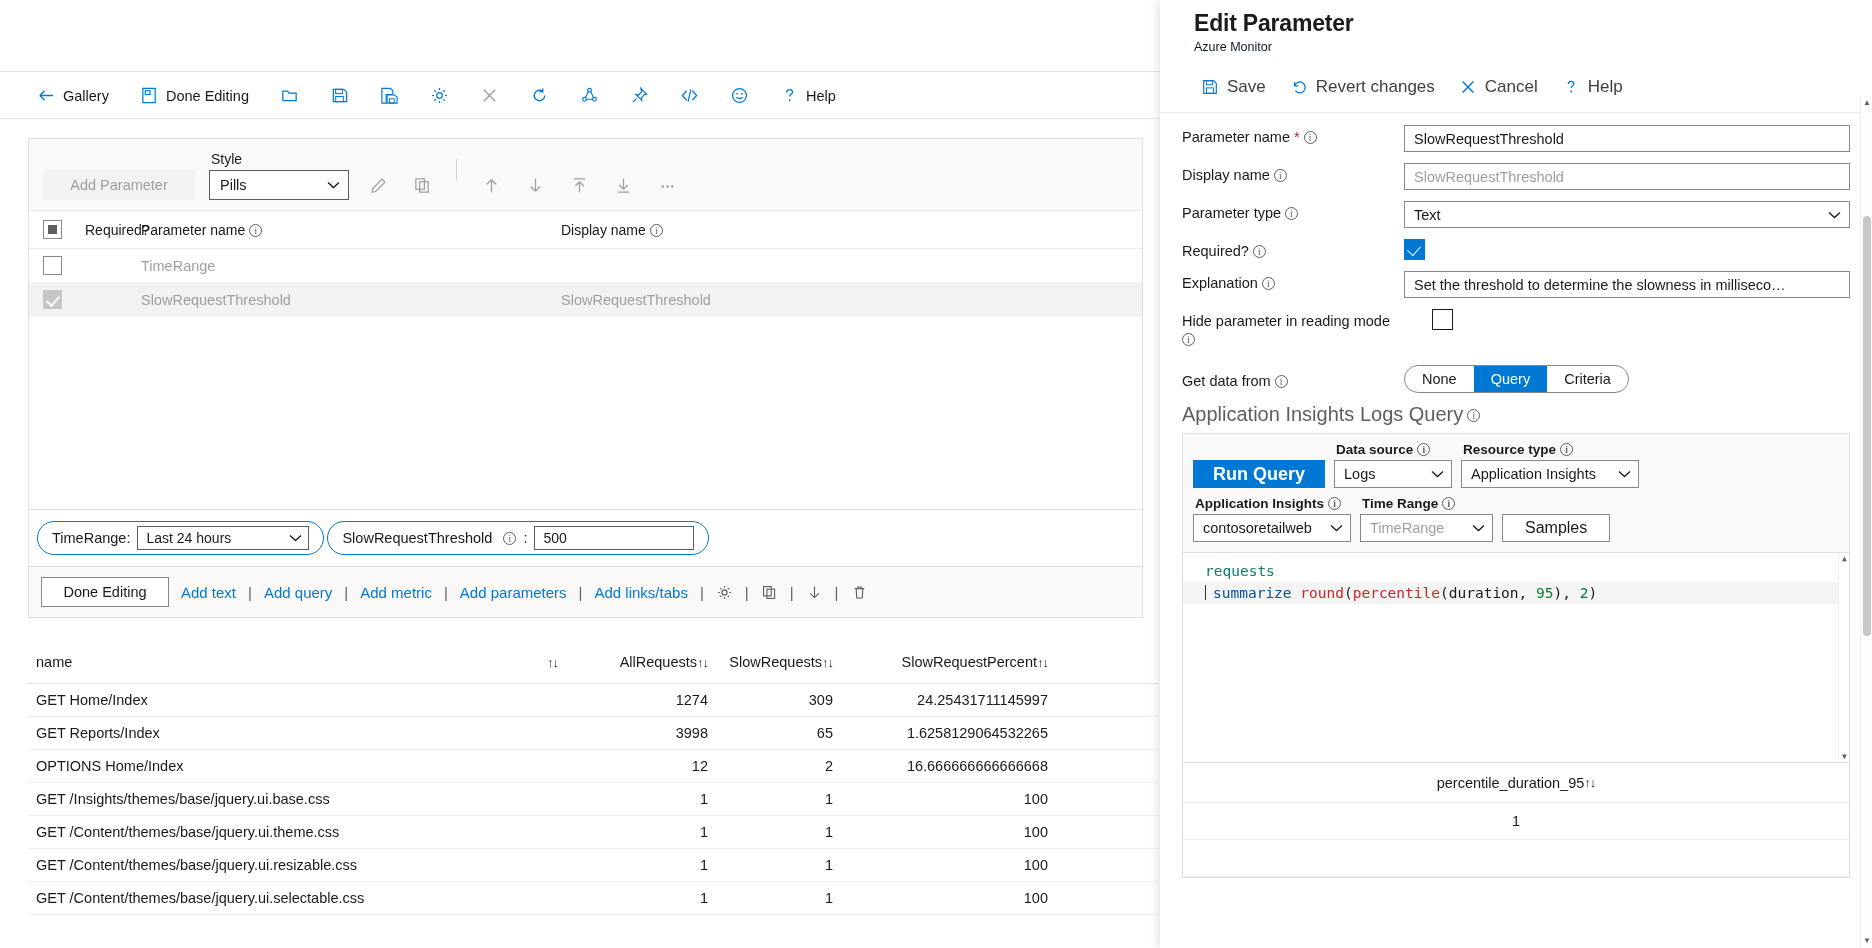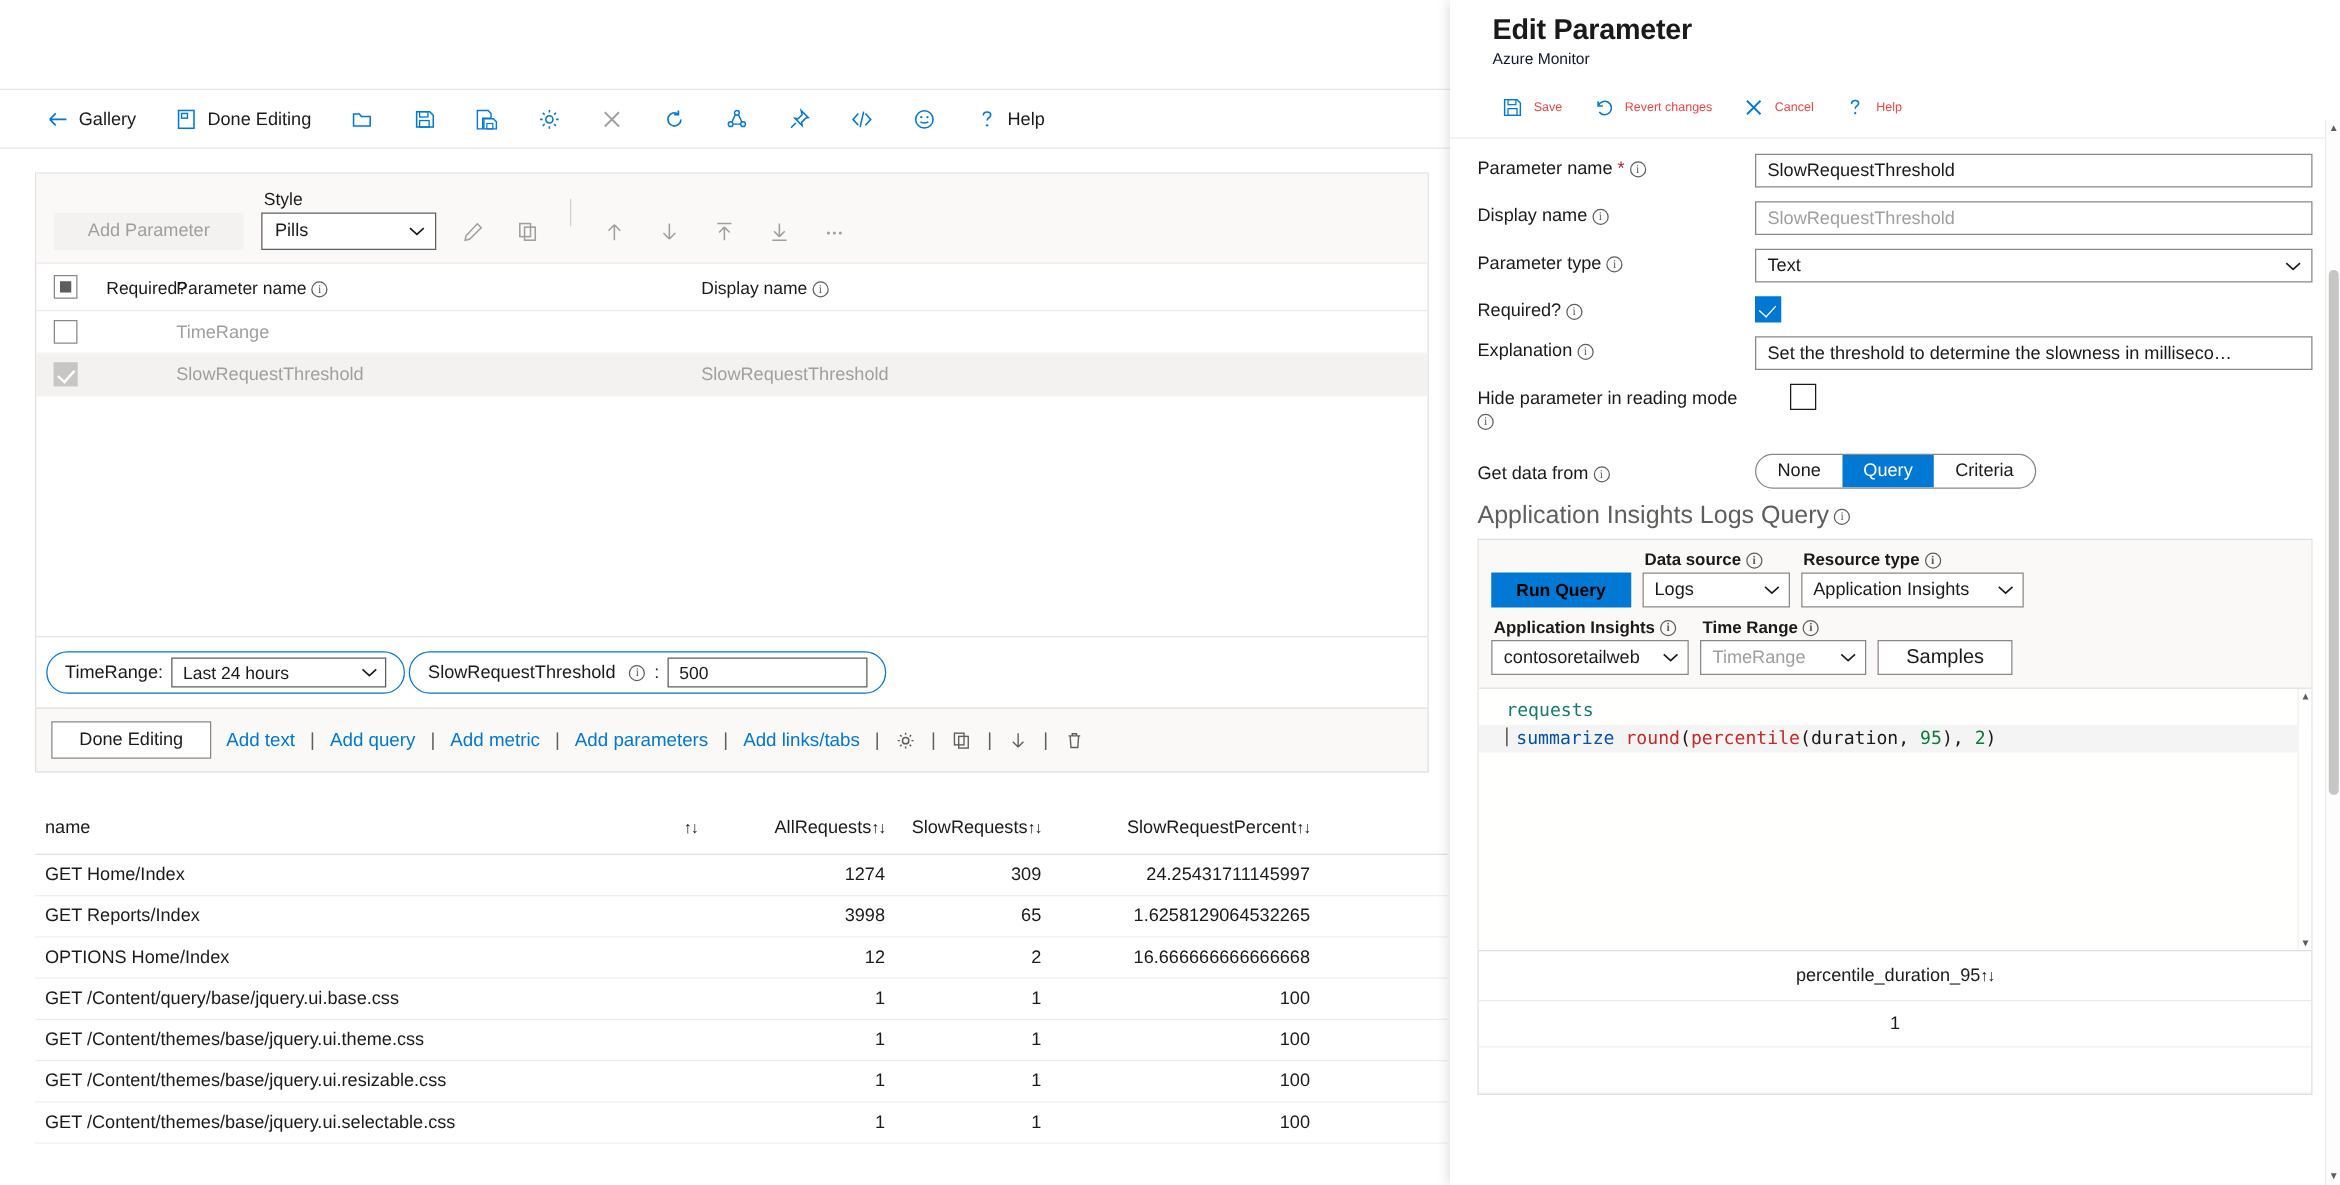--- a/index.html
+++ b/index.html
@@ -149,21 +149,21 @@
   }
   #panel-head { padding:10px 0 0 34px; }
   #panel-title { font-size:23px; font-weight:600; letter-spacing:-.2px; color:#1b1a19; }
   #panel-sub { font-size:12.5px; color:#0f172a; margin-top:3px; }
   #panel-cmd {
     display:flex; align-items:center; padding:10px 0 10px 30px; gap:2px;
     border-bottom:1px solid #edebe9; margin-top:8px;
   }
   .pcmd {
     display:flex; align-items:center; gap:8px; padding:5px 11px;
-    font-size:10px; cursor:pointer; color:#ef4444;
+    font-size:17px; cursor:pointer; color:#404040;
   }
   .pcmd-icn { width:18px; height:18px; display:block; }
 
   
   #form { padding:12px 22px 0 22px; }
   .frow { display:flex; align-items:flex-start; margin-bottom:11px; }
   .flabel { width:222px; font-size:14.5px; color:#1b1a19; padding-top:4px; }
   .finput {
     flex:1; height:27px; border:1px solid #8a8886; background:#fff;
     display:flex; align-items:center; padding:0 9px; font-size:14.5px;
@@ -198,21 +198,21 @@
   .seg-btn.active { background:#0078d4; color:#fff; }
 
   #query-title { font-size:20px; color:#605e5c; font-weight:300; margin:10px 0 7px 0; }
 
   #query-box { border:1px solid #e1dfdd; background:#fff; }
   #q-controls { background:#faf9f8; padding:8px 10px 10px 10px; }
   .qc-line { display:flex; align-items:flex-end; gap:9px; }
   .qc-group { display:flex; flex-direction:column; gap:3px; }
   .qc-label { font-size:13.5px; color:#1b1a19; font-weight:600; padding-left:2px;}
   #run-query-btn {
-    height:28px; background:#0078d4; color:#000000; font-weight:bold; font-size:14px;
+    height:28px; background:#0078d4; color:#ffffff; font-weight:bold; font-size:18px;
     display:flex; align-items:center; justify-content:center; padding:0 20px; cursor:pointer;
   }
   .qc-sel {
     height:28px; border:1px solid #8a8886; background:#fff;
     display:flex; align-items:center; justify-content:space-between;
     padding:0 7px 0 9px; font-size:14.5px; cursor:pointer; gap:6px;
   }
   .qc-sel.ph span:first-child { color:#a19f9d; }
   #samples-btn {
     height:28px; border:1px solid #8a8886; background:#fff;
@@ -525,21 +525,21 @@
       <div class="g-num3">1.6258129064532265</div>
     </div>
     <div class="grid-row">
       <div class="g-name">OPTIONS Home/Index</div>
       <div class="g-num1"></div>
       <div class="g-num2" style="width:150px">12</div>
       <div class="g-num2" style="width:125px">2</div>
       <div class="g-num3">16.666666666666668</div>
     </div>
     <div class="grid-row">
-      <div class="g-name">GET /Content/query/base/jquery.ui.base.css</div>
+      <div class="g-name">GET /Insights/themes/base/jquery.ui.base.css</div>
       <div class="g-num1"></div>
       <div class="g-num2" style="width:150px">1</div>
       <div class="g-num2" style="width:125px">1</div>
       <div class="g-num3">100</div>
     </div>
     <div class="grid-row">
       <div class="g-name">GET /Content/themes/base/jquery.ui.theme.css</div>
       <div class="g-num1"></div>
       <div class="g-num2" style="width:150px">1</div>
       <div class="g-num2" style="width:125px">1</div>

